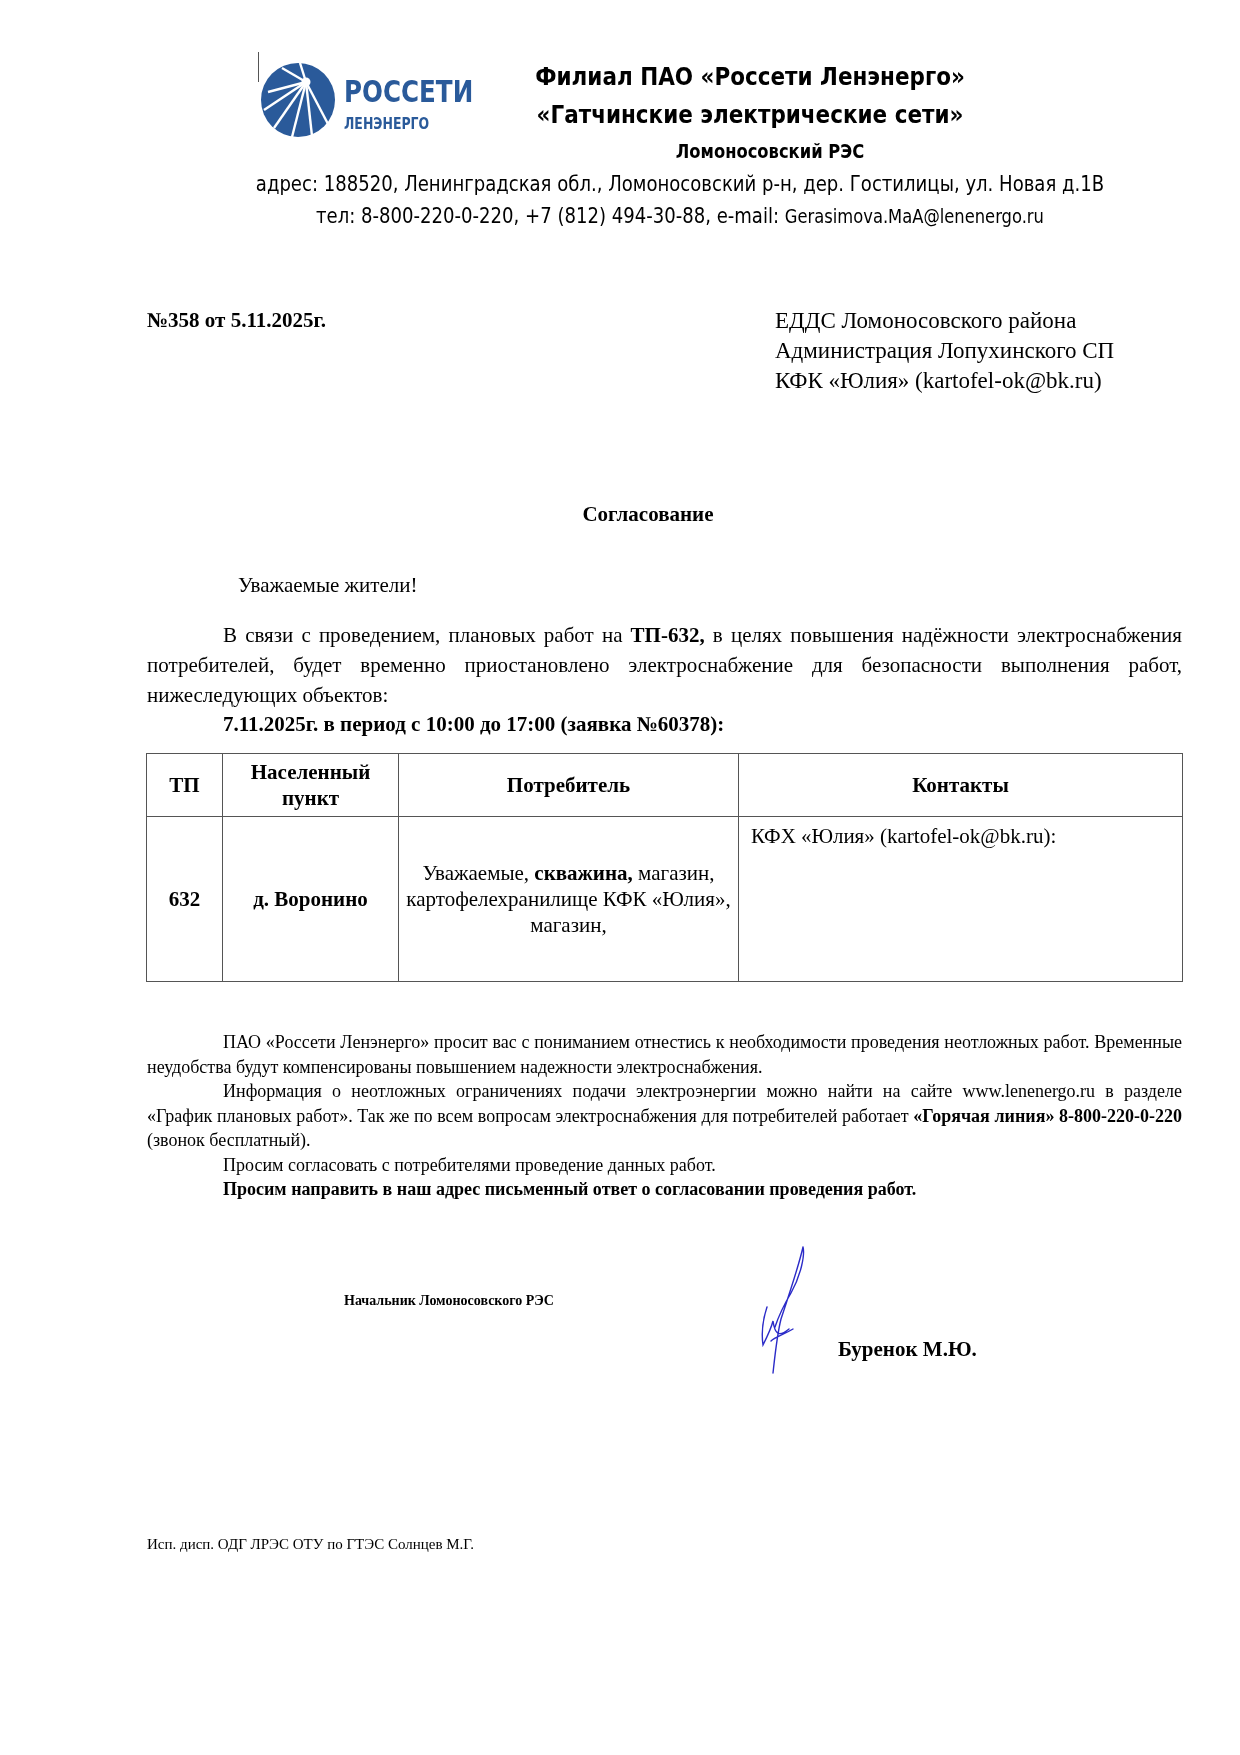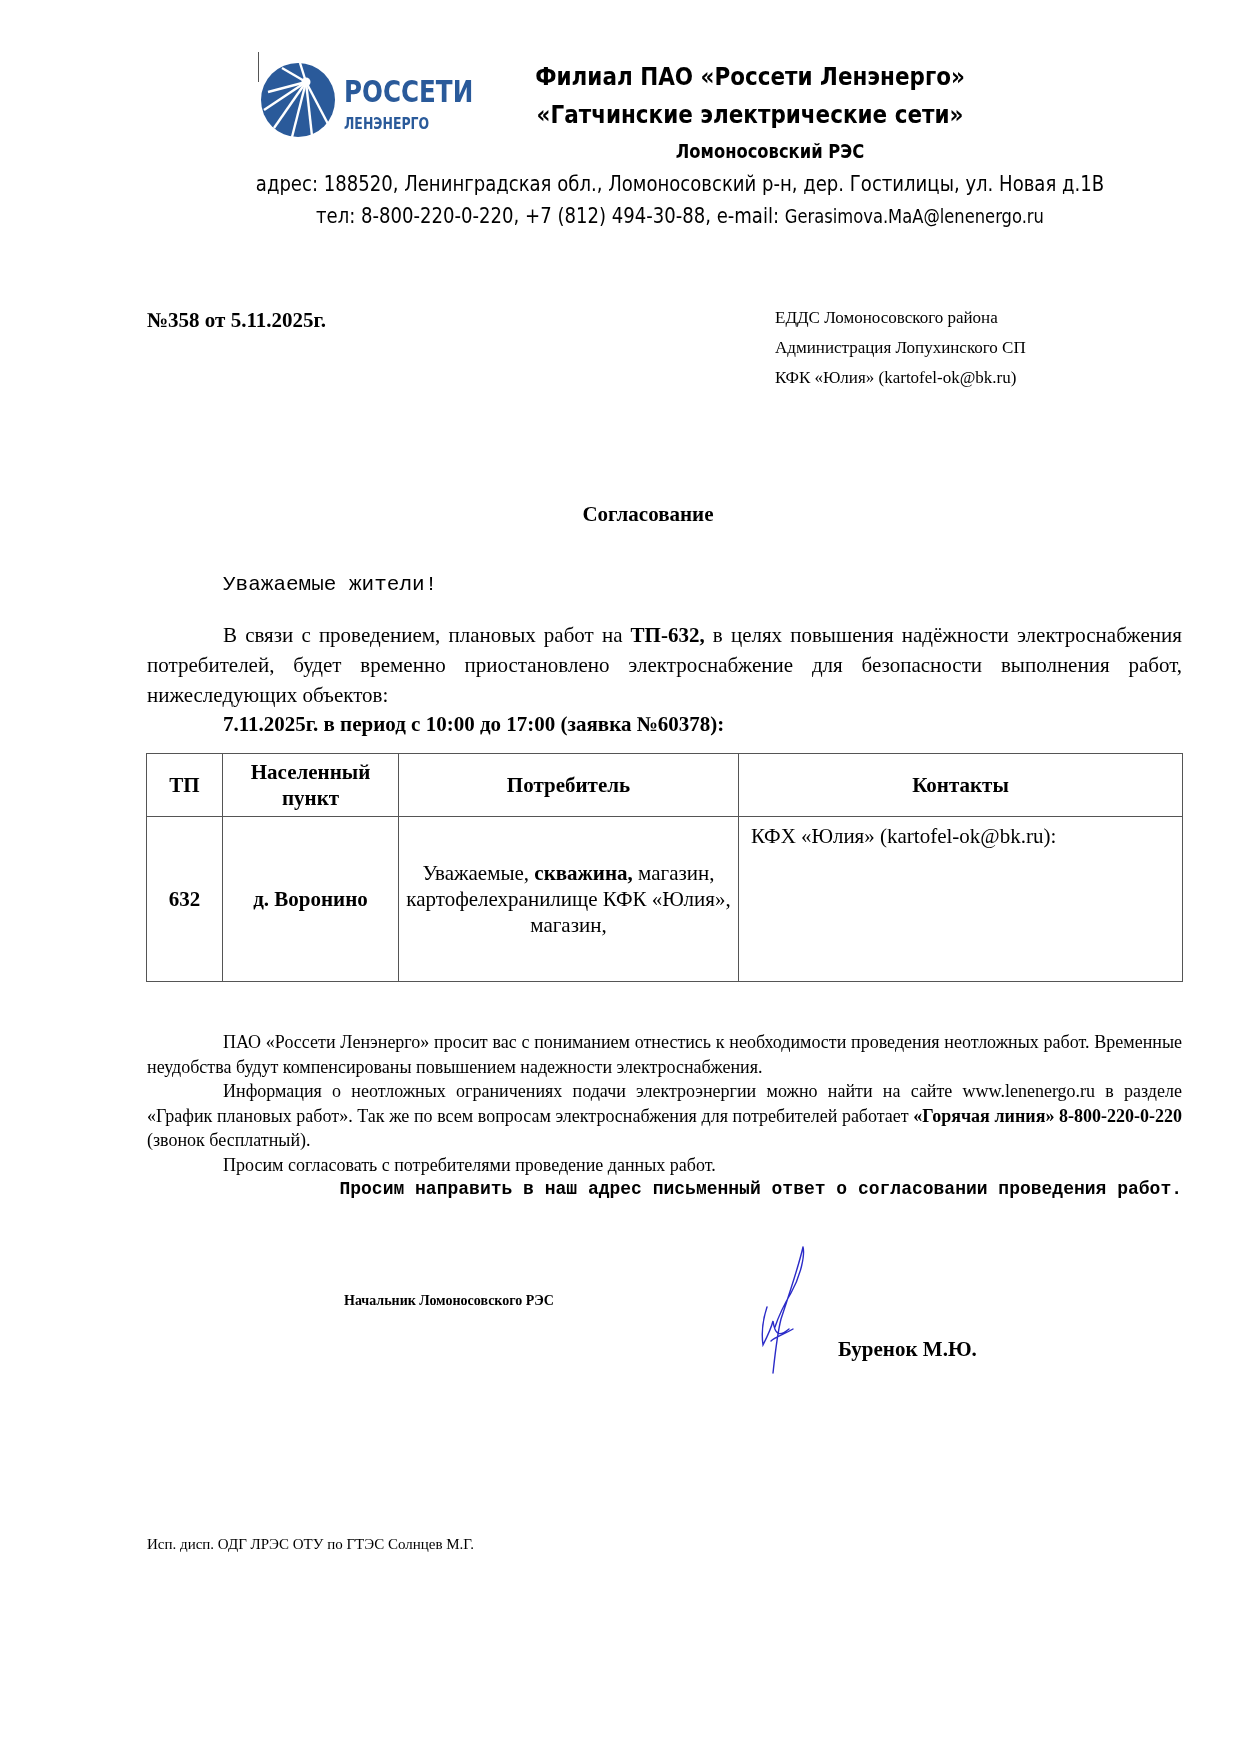--- a/index.html
+++ b/index.html
@@ -16,27 +16,27 @@
   .hdr { font-family:"DejaVu Sans", sans-serif; font-weight:bold; text-align:center; white-space:nowrap; }
   .hdr1 { left:440px; top:62px; width:620px; font-size:25px; transform:scaleX(0.86); }
   .hdr2 { left:440px; top:100px; width:620px; font-size:25px; transform:scaleX(0.86); }
   .hdr3 { left:560px; top:140px; width:420px; font-size:19px; transform:scaleX(0.86); }
   .addr { left:60px; top:172px; width:1240px; font-size:21px; font-family:"DejaVu Sans", sans-serif; text-align:center; white-space:nowrap; transform:scaleX(0.86); transform-origin:center; }
   .tel  { left:60px; top:204px; width:1240px; font-size:21px; font-family:"DejaVu Sans", sans-serif; text-align:center; white-space:nowrap; transform:scaleX(0.86); transform-origin:center; }
   .tel .mail { font-size:19px; }
 
   
   .docnum { left:147px; top:308px; font-family:"Liberation Serif", serif; font-weight:bold; font-size:21px; white-space:nowrap; }
-  .recip { left:775px; font-family:"Liberation Serif", serif; font-size:17px; white-space:nowrap; }
+  .recip { left:775px; font-family:"Liberation Serif", serif; font-size:23px; white-space:nowrap; }
 
   .title { left:0; top:502px; width:1296px; text-align:center; font-family:"Liberation Serif", serif; font-weight:bold; font-size:21px; }
 
   .body-text { left:147px; width:1035px; font-family:"Liberation Serif", serif; font-size:21px; line-height:30px; text-align:justify; }
   .para { text-indent:76px; margin:0; }
-  .greet { left:223px; top:573px; font-family:Liberation Mono, monospace; font-size:21px; }
+  .greet { left:238px; top:573px; font-family:Liberation Serif, serif; font-size:21px; }
 
   .period { left:223px; top:712px; font-family:"Liberation Serif", serif; font-weight:bold; font-size:21px; white-space:nowrap; }
 
   
   table.tbl { position:absolute; left:146px; top:753px; width:1037px; border-collapse:collapse; font-family:"Liberation Serif", serif; font-size:21px; }
   .tbl td, .tbl th { border:1.5px solid #555; text-align:center; vertical-align:middle; padding:0 6px; }
   .tbl th { height:62px; font-weight:bold; line-height:26px; }
   .tbl td { height:158px; line-height:26px; }
   .tbl td.contacts { vertical-align:top; text-align:left; padding:6px 8px 0 12px; }
 
@@ -113,21 +113,21 @@
     <td><span>Уважаемые, </span><b>скважина,</b><span> магазин, картофелехранилище КФК «Юлия», магазин,</span></td>
     <td class="contacts">КФХ «Юлия» (kartofel-ok@bk.ru):</td>
   </tr>
 </tbody>
   </table>
 
 <div class="abs body2">
   <p>ПАО «Россети Ленэнерго» просит вас с пониманием отнестись к необходимости проведения неотложных работ. Временные неудобства будут компенсированы повышением надежности электроснабжения.</p>
   <p><span>Информация о неотложных ограничениях подачи электроэнергии можно найти на сайте www.lenenergo.ru в разделе «График плановых работ». Так же по всем вопросам электроснабжения для потребителей работает </span><b>«Горячая линия» 8-800-220-0-220</b><span> (звонок бесплатный).</span></p>
   <p>Просим согласовать с потребителями проведение данных работ.</p>
-  <p style="font-weight:bold; text-align:right;font-family:Liberation Mono, monospace;">Просим направить в наш адрес письменный ответ о согласовании проведения работ.</p>
+  <p style="font-weight:bold; text-align:left;">Просим направить в наш адрес письменный ответ о согласовании проведения работ.</p>
 </div>
 
 <div class="abs sig-pos">Начальник Ломоносовского РЭС</div>
 <svg class="abs signature" viewBox="0 0 70 130">
   <path d="M58 2 C60 10, 56 30, 46 48 C40 58, 34 70, 30 82 M58 2 C54 20, 44 50, 36 74 C32 90, 30 110, 28 128 M22 62 C18 74, 16 86, 18 100 C22 92, 26 84, 28 76 C30 90, 34 92, 44 84 M26 96 C30 92, 38 90, 48 84" stroke="#2b2bc8" stroke-width="1.4" fill="none" stroke-linecap="round"></path>
 </svg>
 <div class="abs sig-name">Буренок М.Ю.</div>
 
 <div class="abs footer">Исп. дисп. ОДГ ЛРЭС ОТУ по ГТЭС Солнцев М.Г.</div>
 

